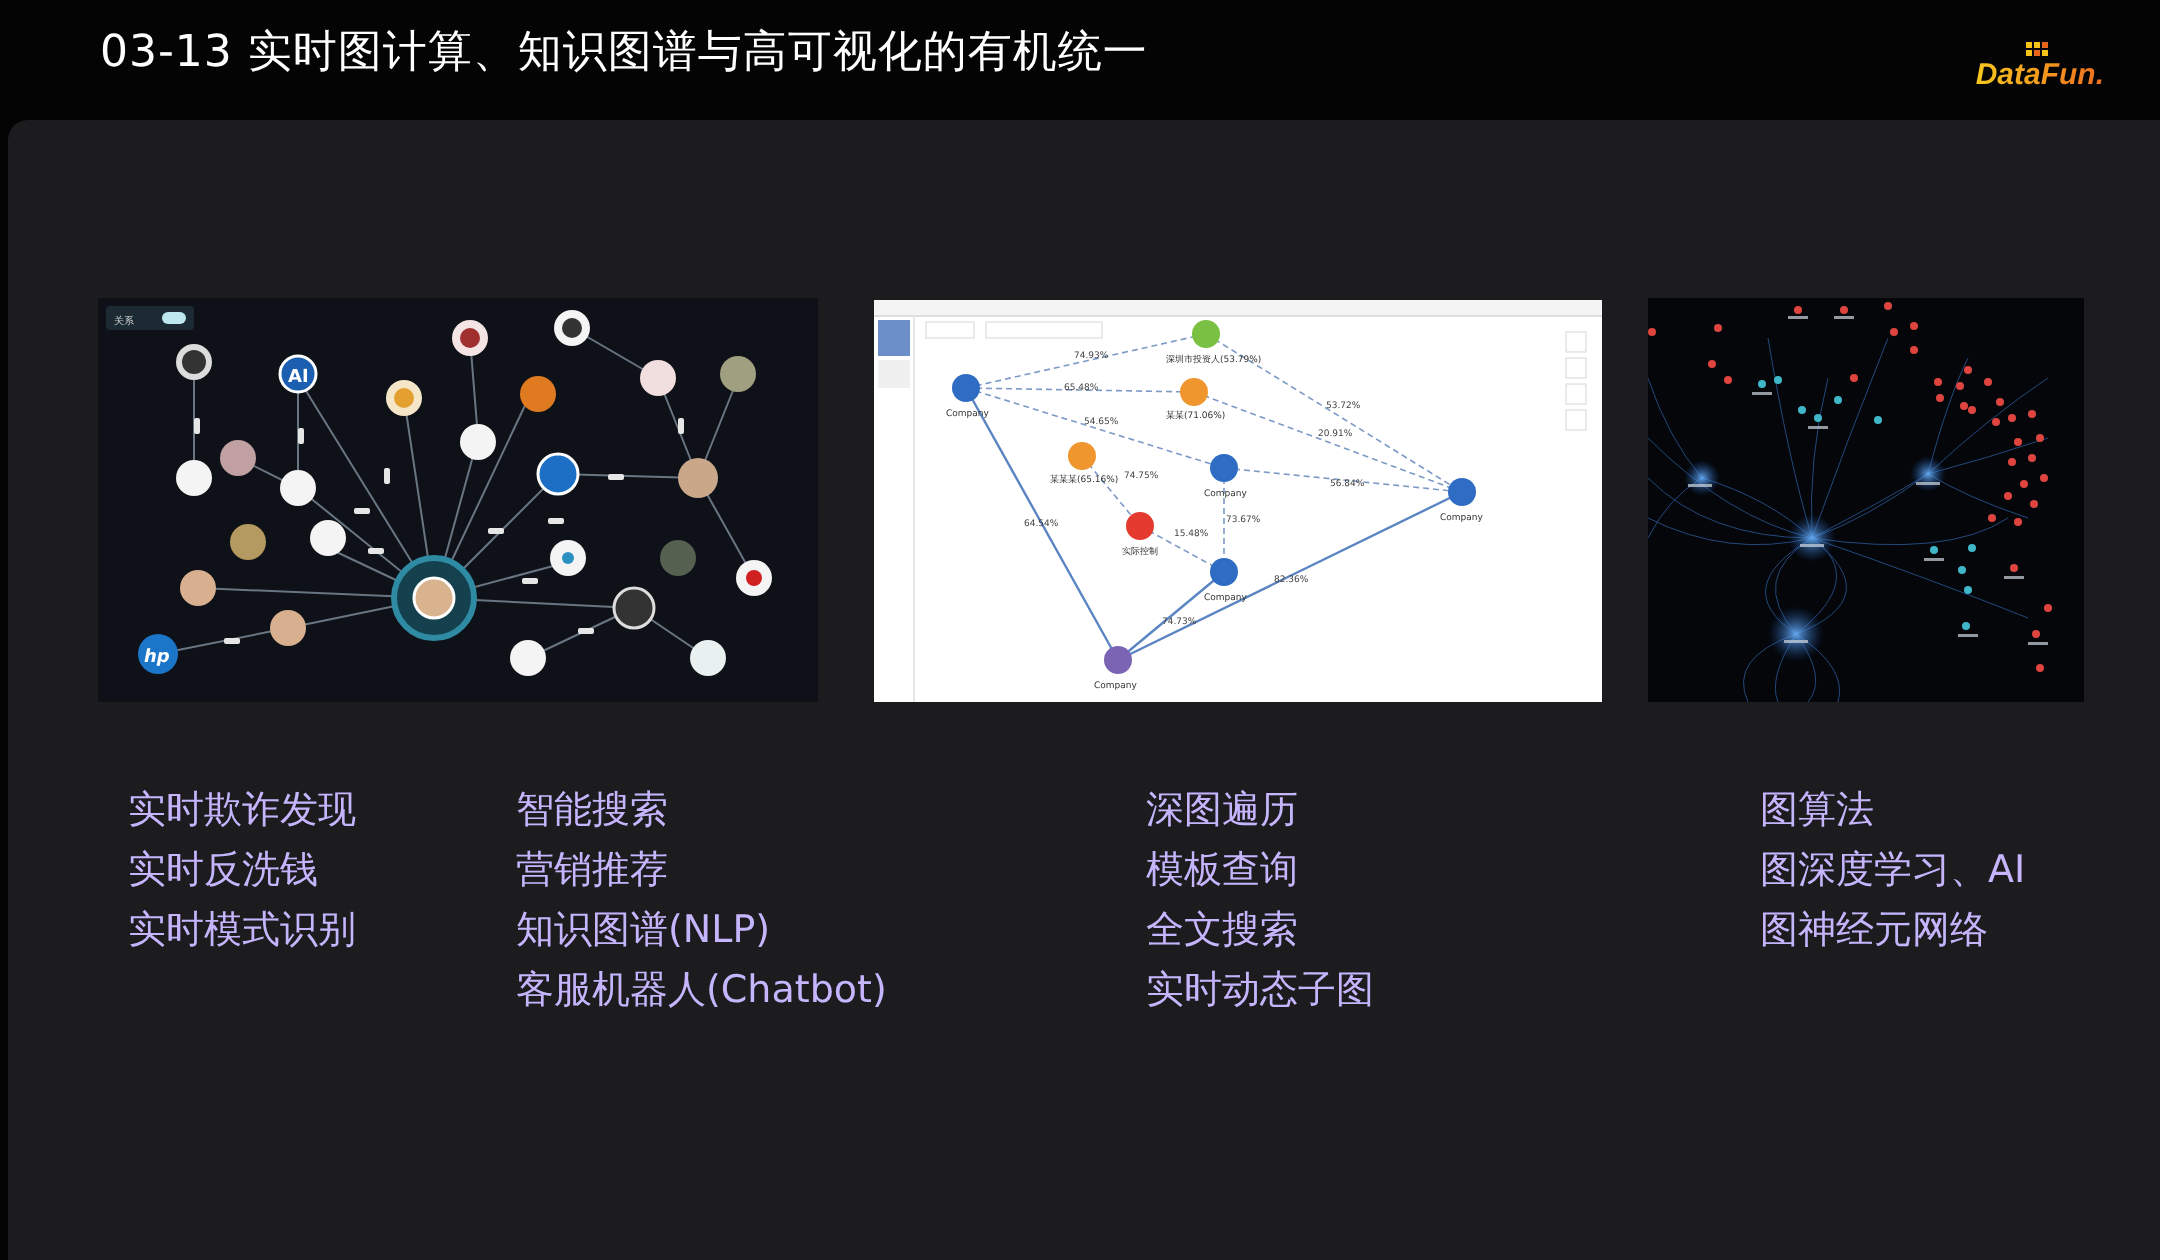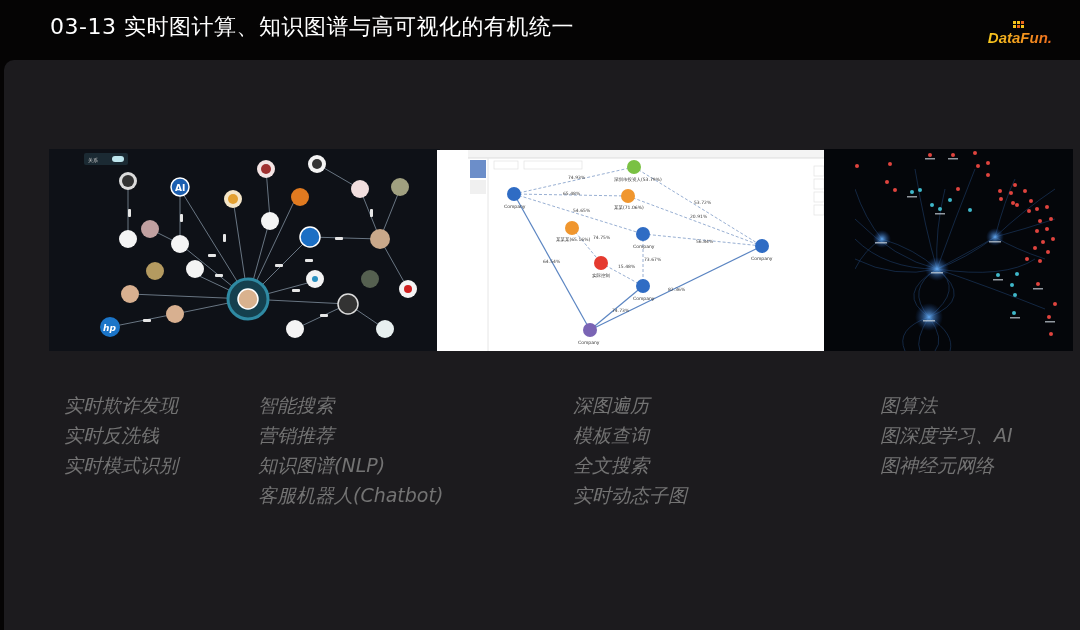--- a/index.html
+++ b/index.html
@@ -21,27 +21,27 @@
     font-size:15px; color:#f0a020;flex-direction:column;
   }
   .logo .dots { display:grid; grid-template-columns:repeat(3,3px); gap:1px; margin-right:2px; transform:translateY(1px); }
   .logo .dots i { width:3px; height:3px; background:#f6c21c; display:block; }
   .logo .dots i.o { background:#e8651d; }
   .logo .t { background:linear-gradient(90deg,#f7c81e,#ef6d1f); -webkit-background-clip:text; color:transparent; }
   .panel {
     position:absolute; left:4px; top:60px; width:1090px; height:600px;
     background:#1c1b1e; border-radius:10px;
   }
-  .shot { position:absolute; overflow:hidden;padding-left:31px; }
+  .shot { position:absolute; overflow:hidden; }
   .shot svg { display:block; }
   #img1 { left:49px; top:149px; width:360px; height:202px; background:#0e1117; }
   #img2 { left:437px; top:150px; width:364px; height:201px; background:#ffffff; }
   #img3 { left:824px; top:149px; width:218px; height:202px; background:#04060a; }
 
-  .col { position:absolute; top:390px; color:#737373; font-size:19px; line-height:30px;font-style:italic; }
+  .col { position:absolute; top:390px; color:#c4b5fd; font-size:19px; line-height:30px; }
   .col div { white-space:nowrap; }
   #col1 { left:64px; } #col2 { left:258px; } #col3 { left:573px; } #col4 { left:864px;margin-left:16px; }
 </style>
 </head>
 <body>
 
 <div class="title">03-13 实时图计算、知识图谱与高可视化的有机统一</div>
 
 <div class="logo">
   <span class="dots">

